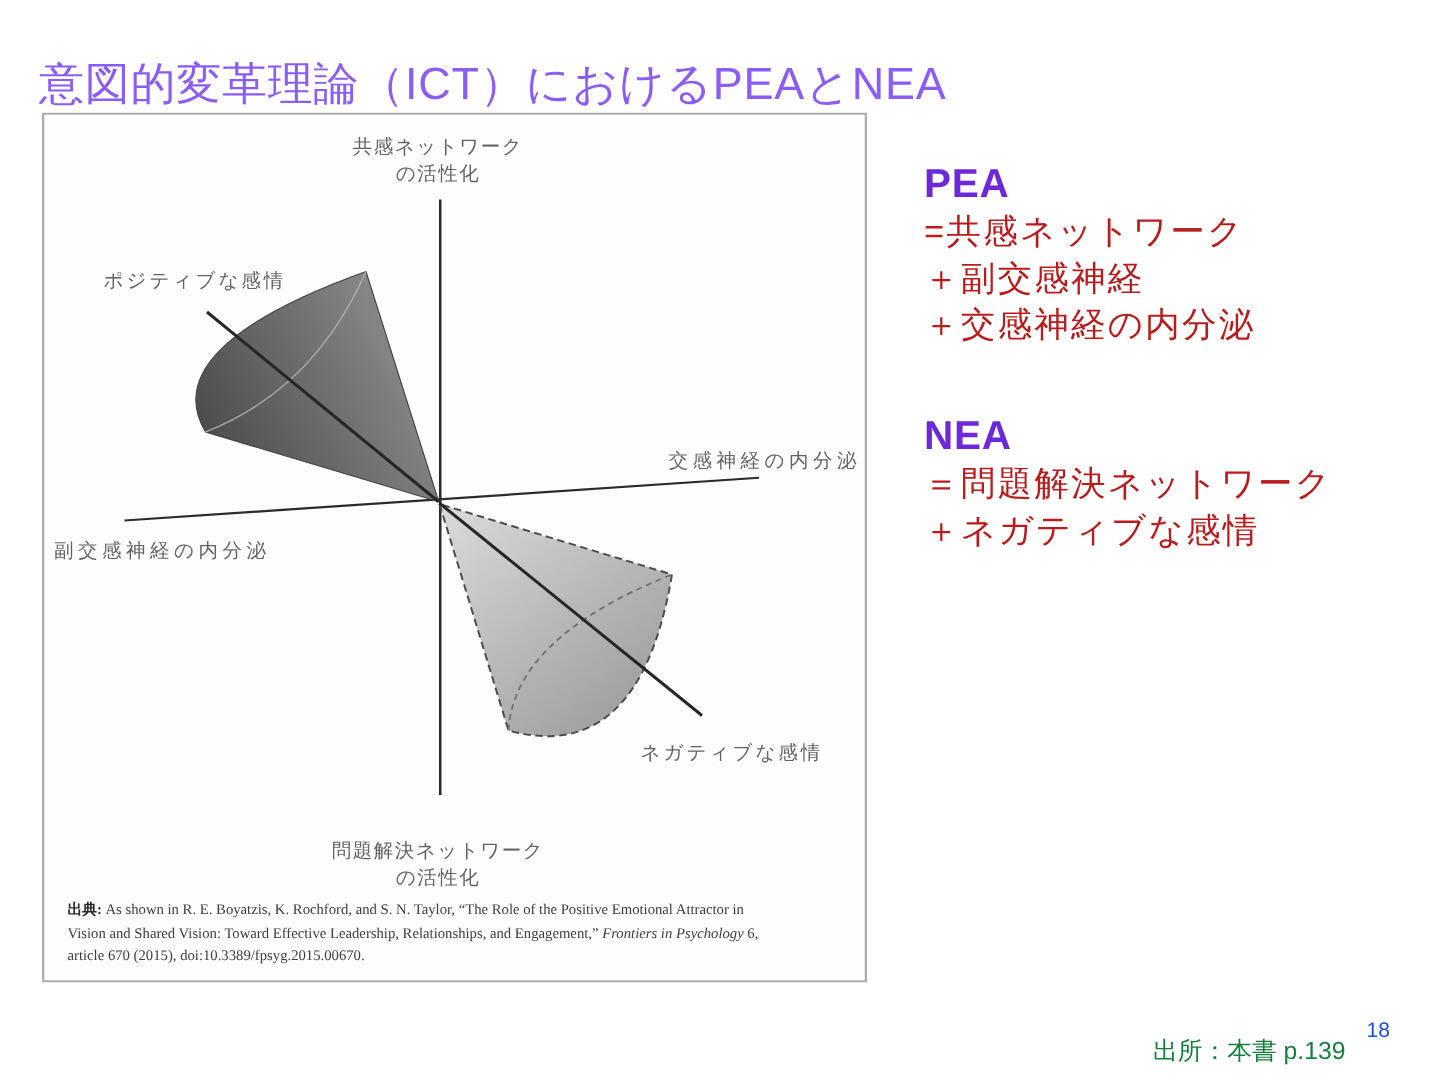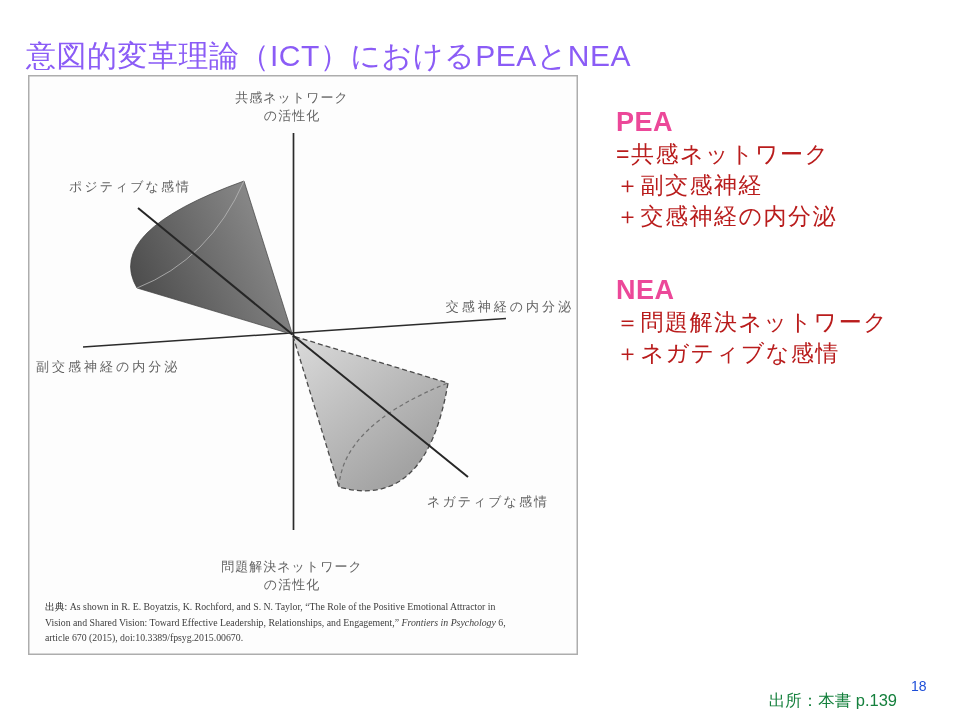--- a/index.html
+++ b/index.html
@@ -19,26 +19,26 @@
     font-family:"Liberation Sans", sans-serif;
     font-size:13px;fill:#636363;
   }
   .axis{stroke:#2b2b2b;}
   .diag{stroke:#262626;stroke-width:2;}
   .citation{
     position:absolute;left:17px;top:524px;width:520px;
     font-family:"Liberation Serif", serif;font-size:9.8px;line-height:15.6px;
     color:#3d3d3d;white-space:nowrap;
   }
-  .citation .cit-bold{font-weight:normal;color:#2a2a2a;margin-top:13px;}
+  .citation .cit-bold{font-weight:bold;color:#2a2a2a;margin-top:13px;}
   .terms{
     position:absolute;left:616px;top:106px;width:340px;color:#333333;
   }
   .term-heading{
-    font-size:27px;font-weight:bold;color:#ec4899;line-height:33px;letter-spacing:.5px;
+    font-size:27px;font-weight:bold;color:#6d28d9;line-height:33px;letter-spacing:.5px;
   }
   .term-line{
     font-size:23px;line-height:31px;letter-spacing:1.5px;color:#b91c1c;white-space:nowrap;
   }
   .term-gap{height:42px;}
   .footer-left{
     position:absolute;left:33px;top:676px;font-size:16.5px;color:#2e2e2e;margin-top:44px;
   }
   .footer-right{
     position:absolute;right:63px;top:674px;font-size:16.5px;color:#15803d;margin-top:16px;

